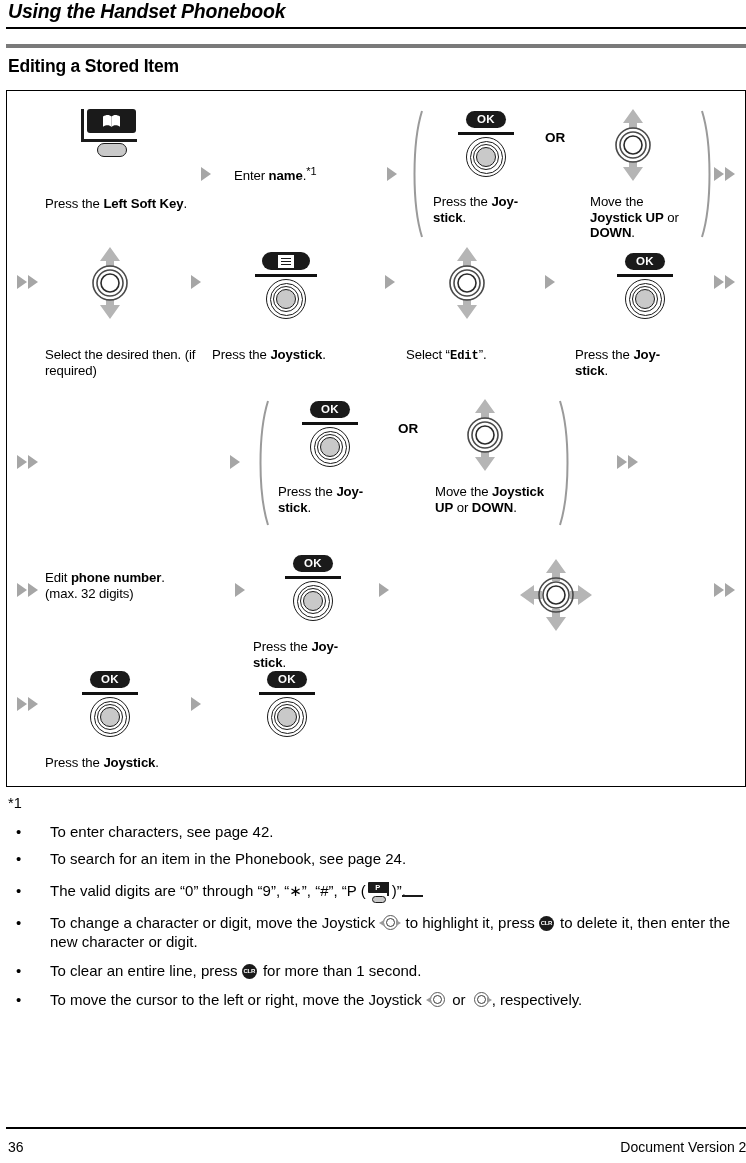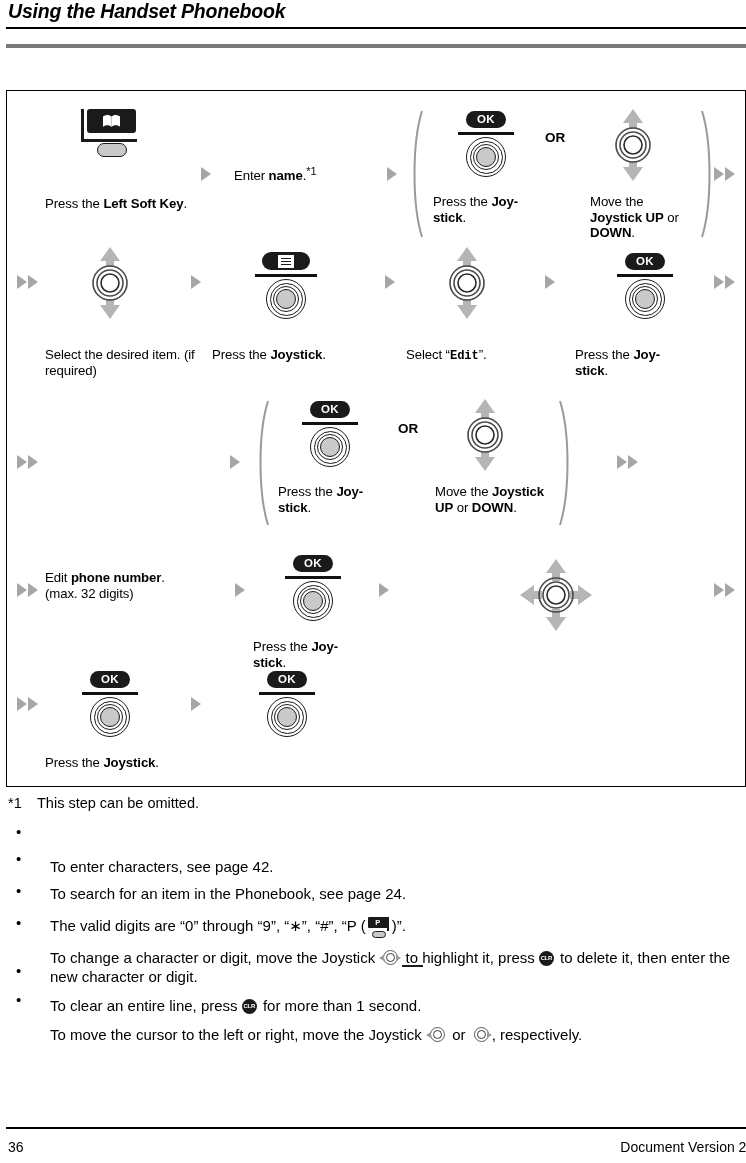--- a/index.html
+++ b/index.html
@@ -106,21 +106,21 @@
   .pkey .ob{position:absolute;left:6px;top:14px;width:14px;height:7px;border-radius:4px;
             background:#c9c9c9;border:1.2px solid #1a1a1a;box-sizing:border-box;}
 
   
   .paren{position:absolute;color:#9a9a9a;font-size:0;}
 
   
   .fn{position:absolute;font-size:14.5px;line-height:18px;}
   .bul{position:absolute;font-size:15px;line-height:19px;}
   .bul .dot{position:absolute;left:0;top:0;}
-  .bul .bt{display:block;margin-left:34px;margin-top:35px;}
+  .bul .bt{display:block;margin-left:34px;}
 
   
   .ijoy{display:inline-block;position:relative;width:22px;height:16px;vertical-align:-3px;}
   .ijoy .c{position:absolute;left:4px;top:0;width:15px;height:15px;border-radius:50%;
            border:1.4px solid #5a5a5a;box-sizing:border-box;}
   .ijoy .c2{position:absolute;left:7px;top:3px;width:9px;height:9px;border-radius:50%;
             border:1.2px solid #3a3a3a;box-sizing:border-box;}
   .ijoy .ar{position:absolute;top:5px;width:0;height:0;
             border-top:3px solid transparent;border-bottom:3px solid transparent;}
   .ijoy .arR{right:0;border-left:5px solid #9a9a9a;}
@@ -137,20 +137,21 @@
   .ftr-r{position:absolute;right:4px;top:1139px;font-size:14px;}
 </style>
 </head>
 <body>
 
 <div class="page">
 
   <div class="running-head">Using the Handset Phonebook</div>
   <div class="hdr-rule"></div>
   <div class="gray-rule"></div>
+  <div class="sec-title">Editing a Stored Item</div>
 
   <div class="diagram">
 
     <div class="softkey" style="left:70px;top:18px;">
       <div class="lcorner"></div>
         <div class="lbot"></div>
       <div class="blk">
         <svg width="49" height="24" viewBox="0 0 49 24">
           <path d="M16 7.5 C19.5 5.2 22.5 5.6 24.5 7.6 L24.5 18 C22.5 16 19.5 15.6 16 17.8 Z" fill="#fff"></path>
           <path d="M33 7.5 C29.5 5.2 26.5 5.6 24.5 7.6 L24.5 18 C26.5 16 29.5 15.6 33 17.8 Z" fill="#fff"></path>
@@ -204,21 +205,21 @@
         <i class="b"></i>
       </div>
 
     <svg style="position:absolute;left:83px;top:156px;" width="40" height="72">
       <polygon points="20,0 30,14 24,14 24,20 16,20 16,14 10,14" fill="#b5b5b5"></polygon>
       <polygon points="20,72 30,58 24,58 24,52 16,52 16,58 10,58" fill="#b5b5b5"></polygon>
       <circle cx="20" cy="36" r="17" fill="none" stroke="#4a4a4a" stroke-width="1.6"></circle>
       <circle cx="20" cy="36" r="13" fill="none" stroke="#4a4a4a" stroke-width="1.6"></circle>
       <circle cx="20" cy="36" r="9" fill="none" stroke="#2a2a2a" stroke-width="1.6"></circle>
     </svg>
-    <div class="cap" style="left:38px;top:256px;width:165px;">Select the desired item. (if required)</div>
+    <div class="cap" style="left:38px;top:256px;width:165px;">Select the desired then. (if required)</div>
 
     <div class="tri" style="left:184px;top:184px;"></div>
 
     <div class="menuchip" style="left:255px;top:161px;">
       <div class="sq">
         <i style="top:2px;"></i>
           <i style="top:5px;"></i>
           <i style="top:8px;"></i>
       </div>
     </div>
@@ -358,21 +359,20 @@
       <div class="r1"></div>
         <div class="r2"></div>
         <div class="r3"></div>
         <div class="hub"></div>
     </div>
 
     <div class="cap" style="left:38px;top:664px;width:170px;">Press the <b>Joystick</b>.</div>
   </div>
 
   <div class="fn" style="left:4px;top:794px;">*1</div>
-  <div class="fn" style="left:33px;top:794px;width:600px;">This step can be omitted.</div>
 
   <div class="bul" style="left:12px;top:822px;width:720px;">
     <span class="dot">•</span>
     <span class="bt">To enter characters, see page 42.</span>
   </div>
   <div class="bul" style="left:12px;top:849px;width:720px;">
     <span class="dot">•</span>
     <span class="bt">To search for an item in the Phonebook, see page 24.</span>
   </div>
   <div class="bul" style="left:12px;top:881px;width:720px;">

